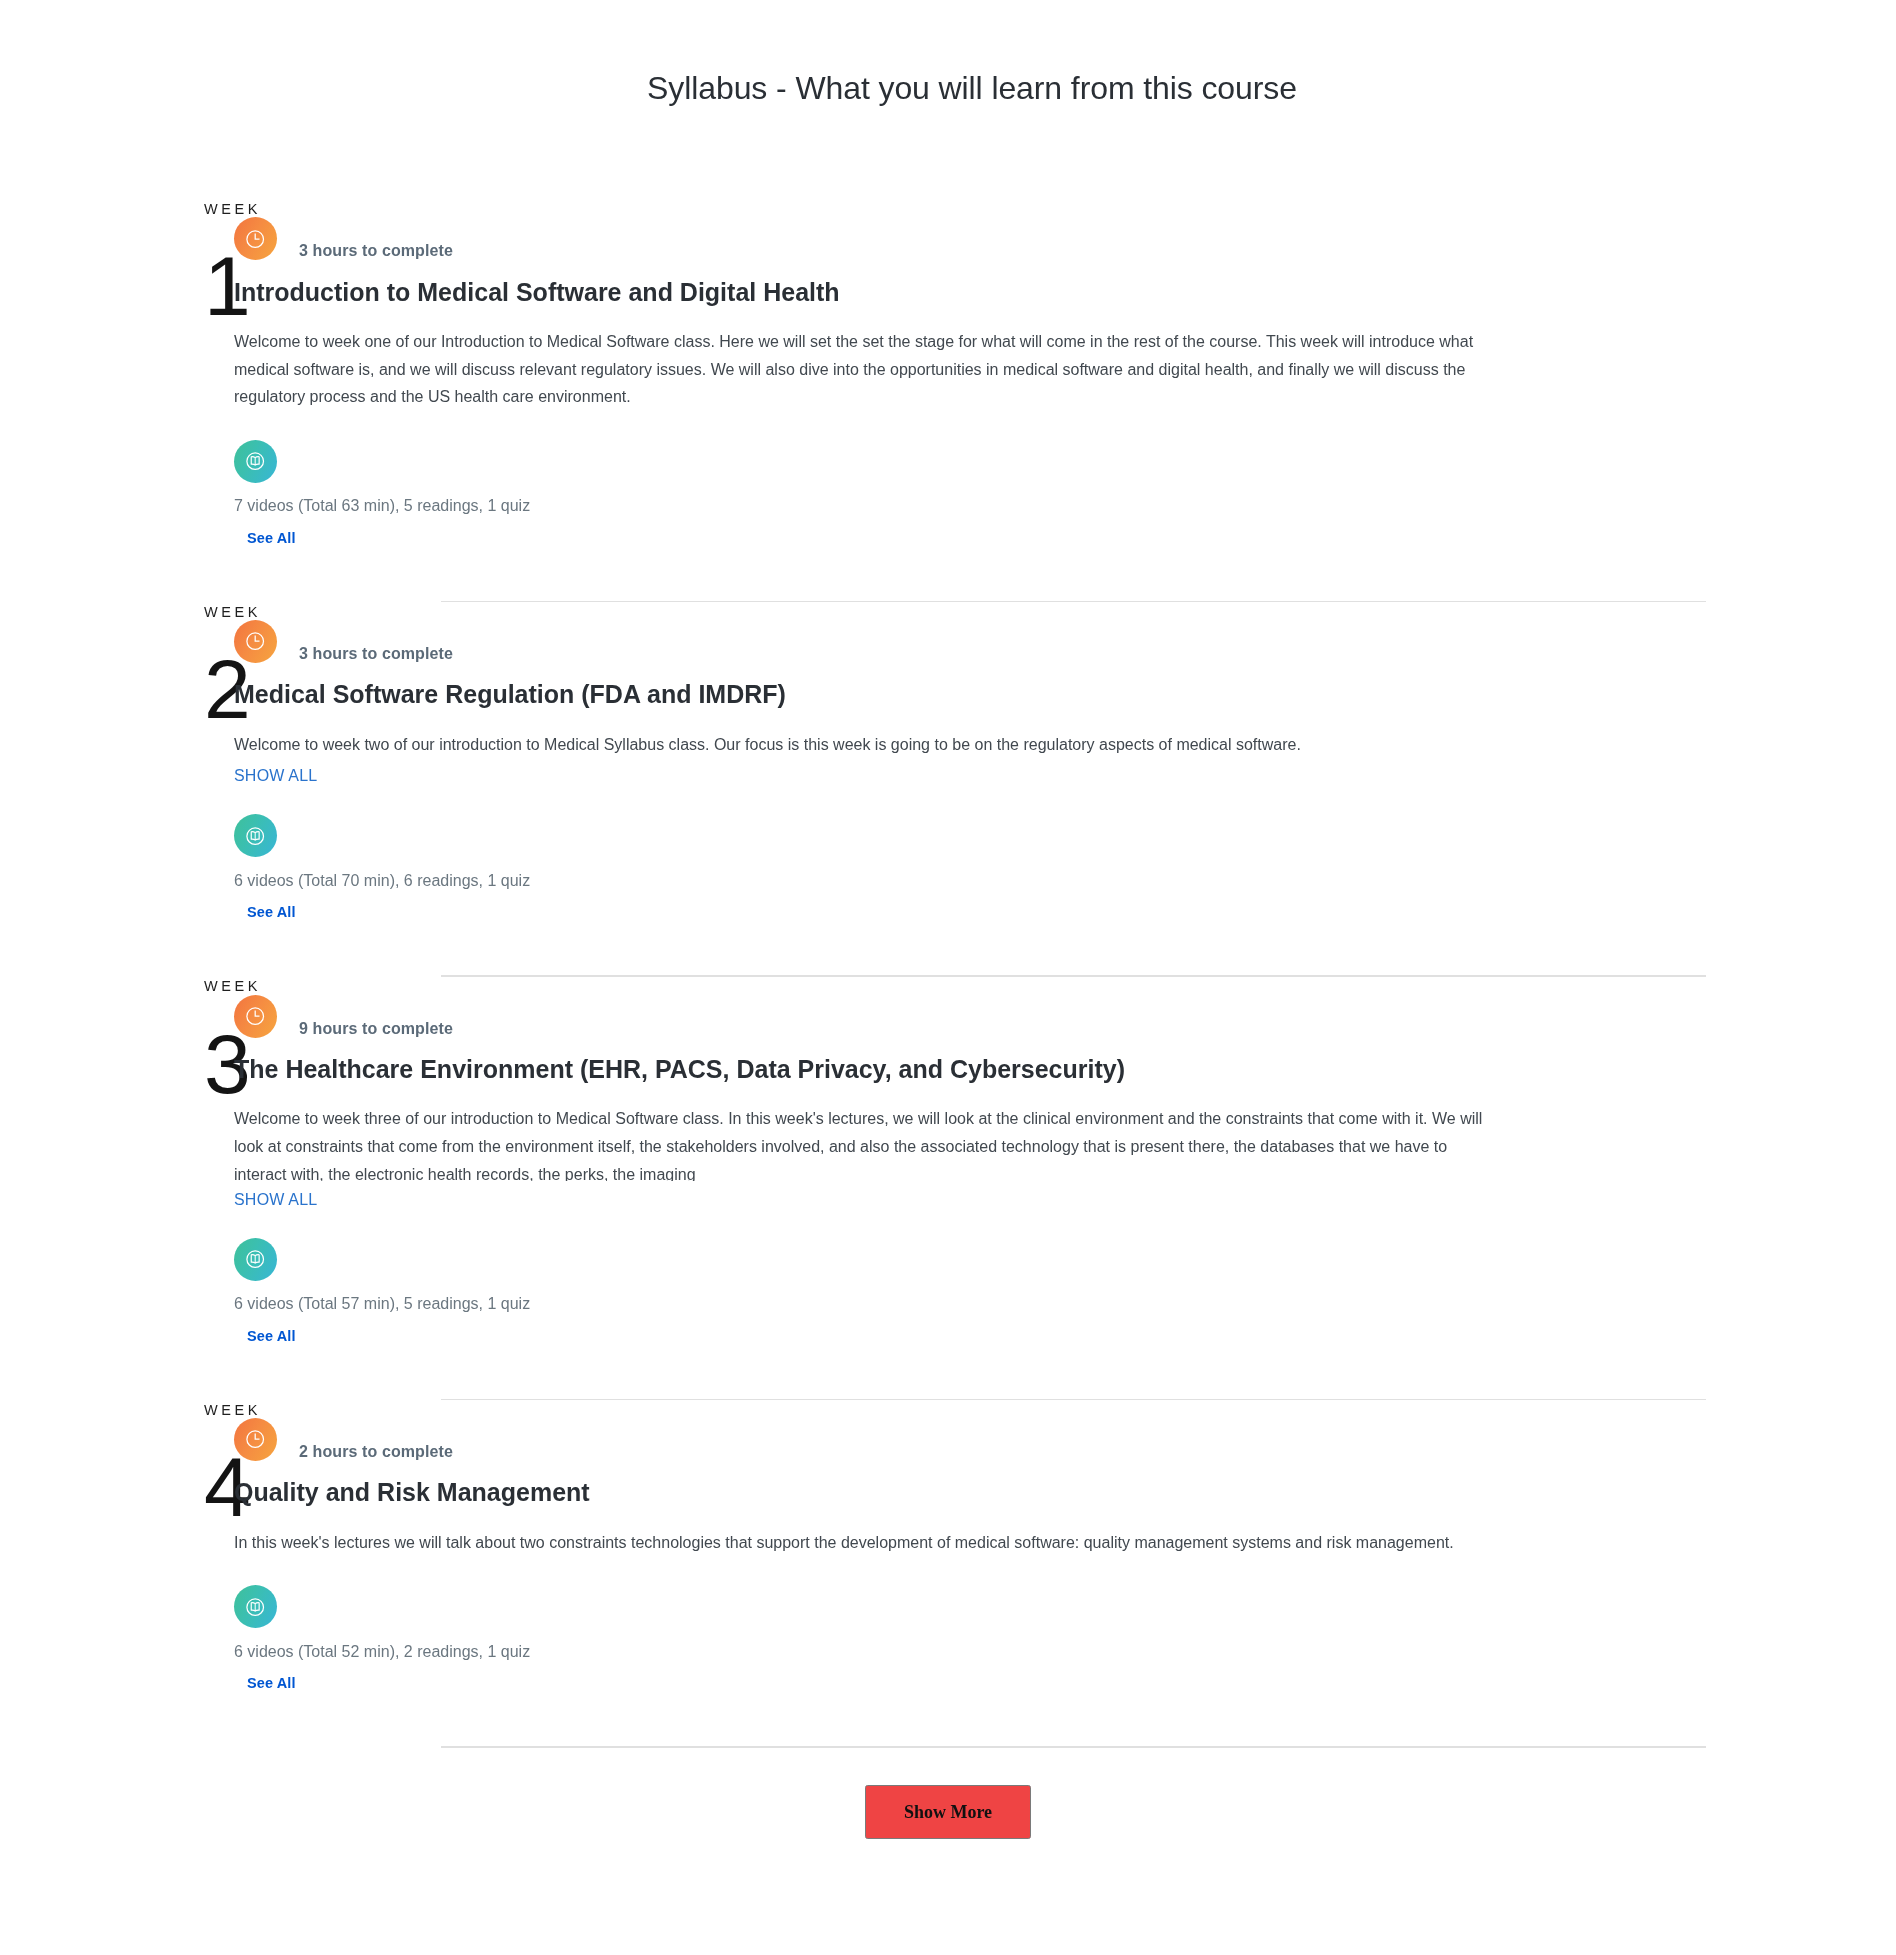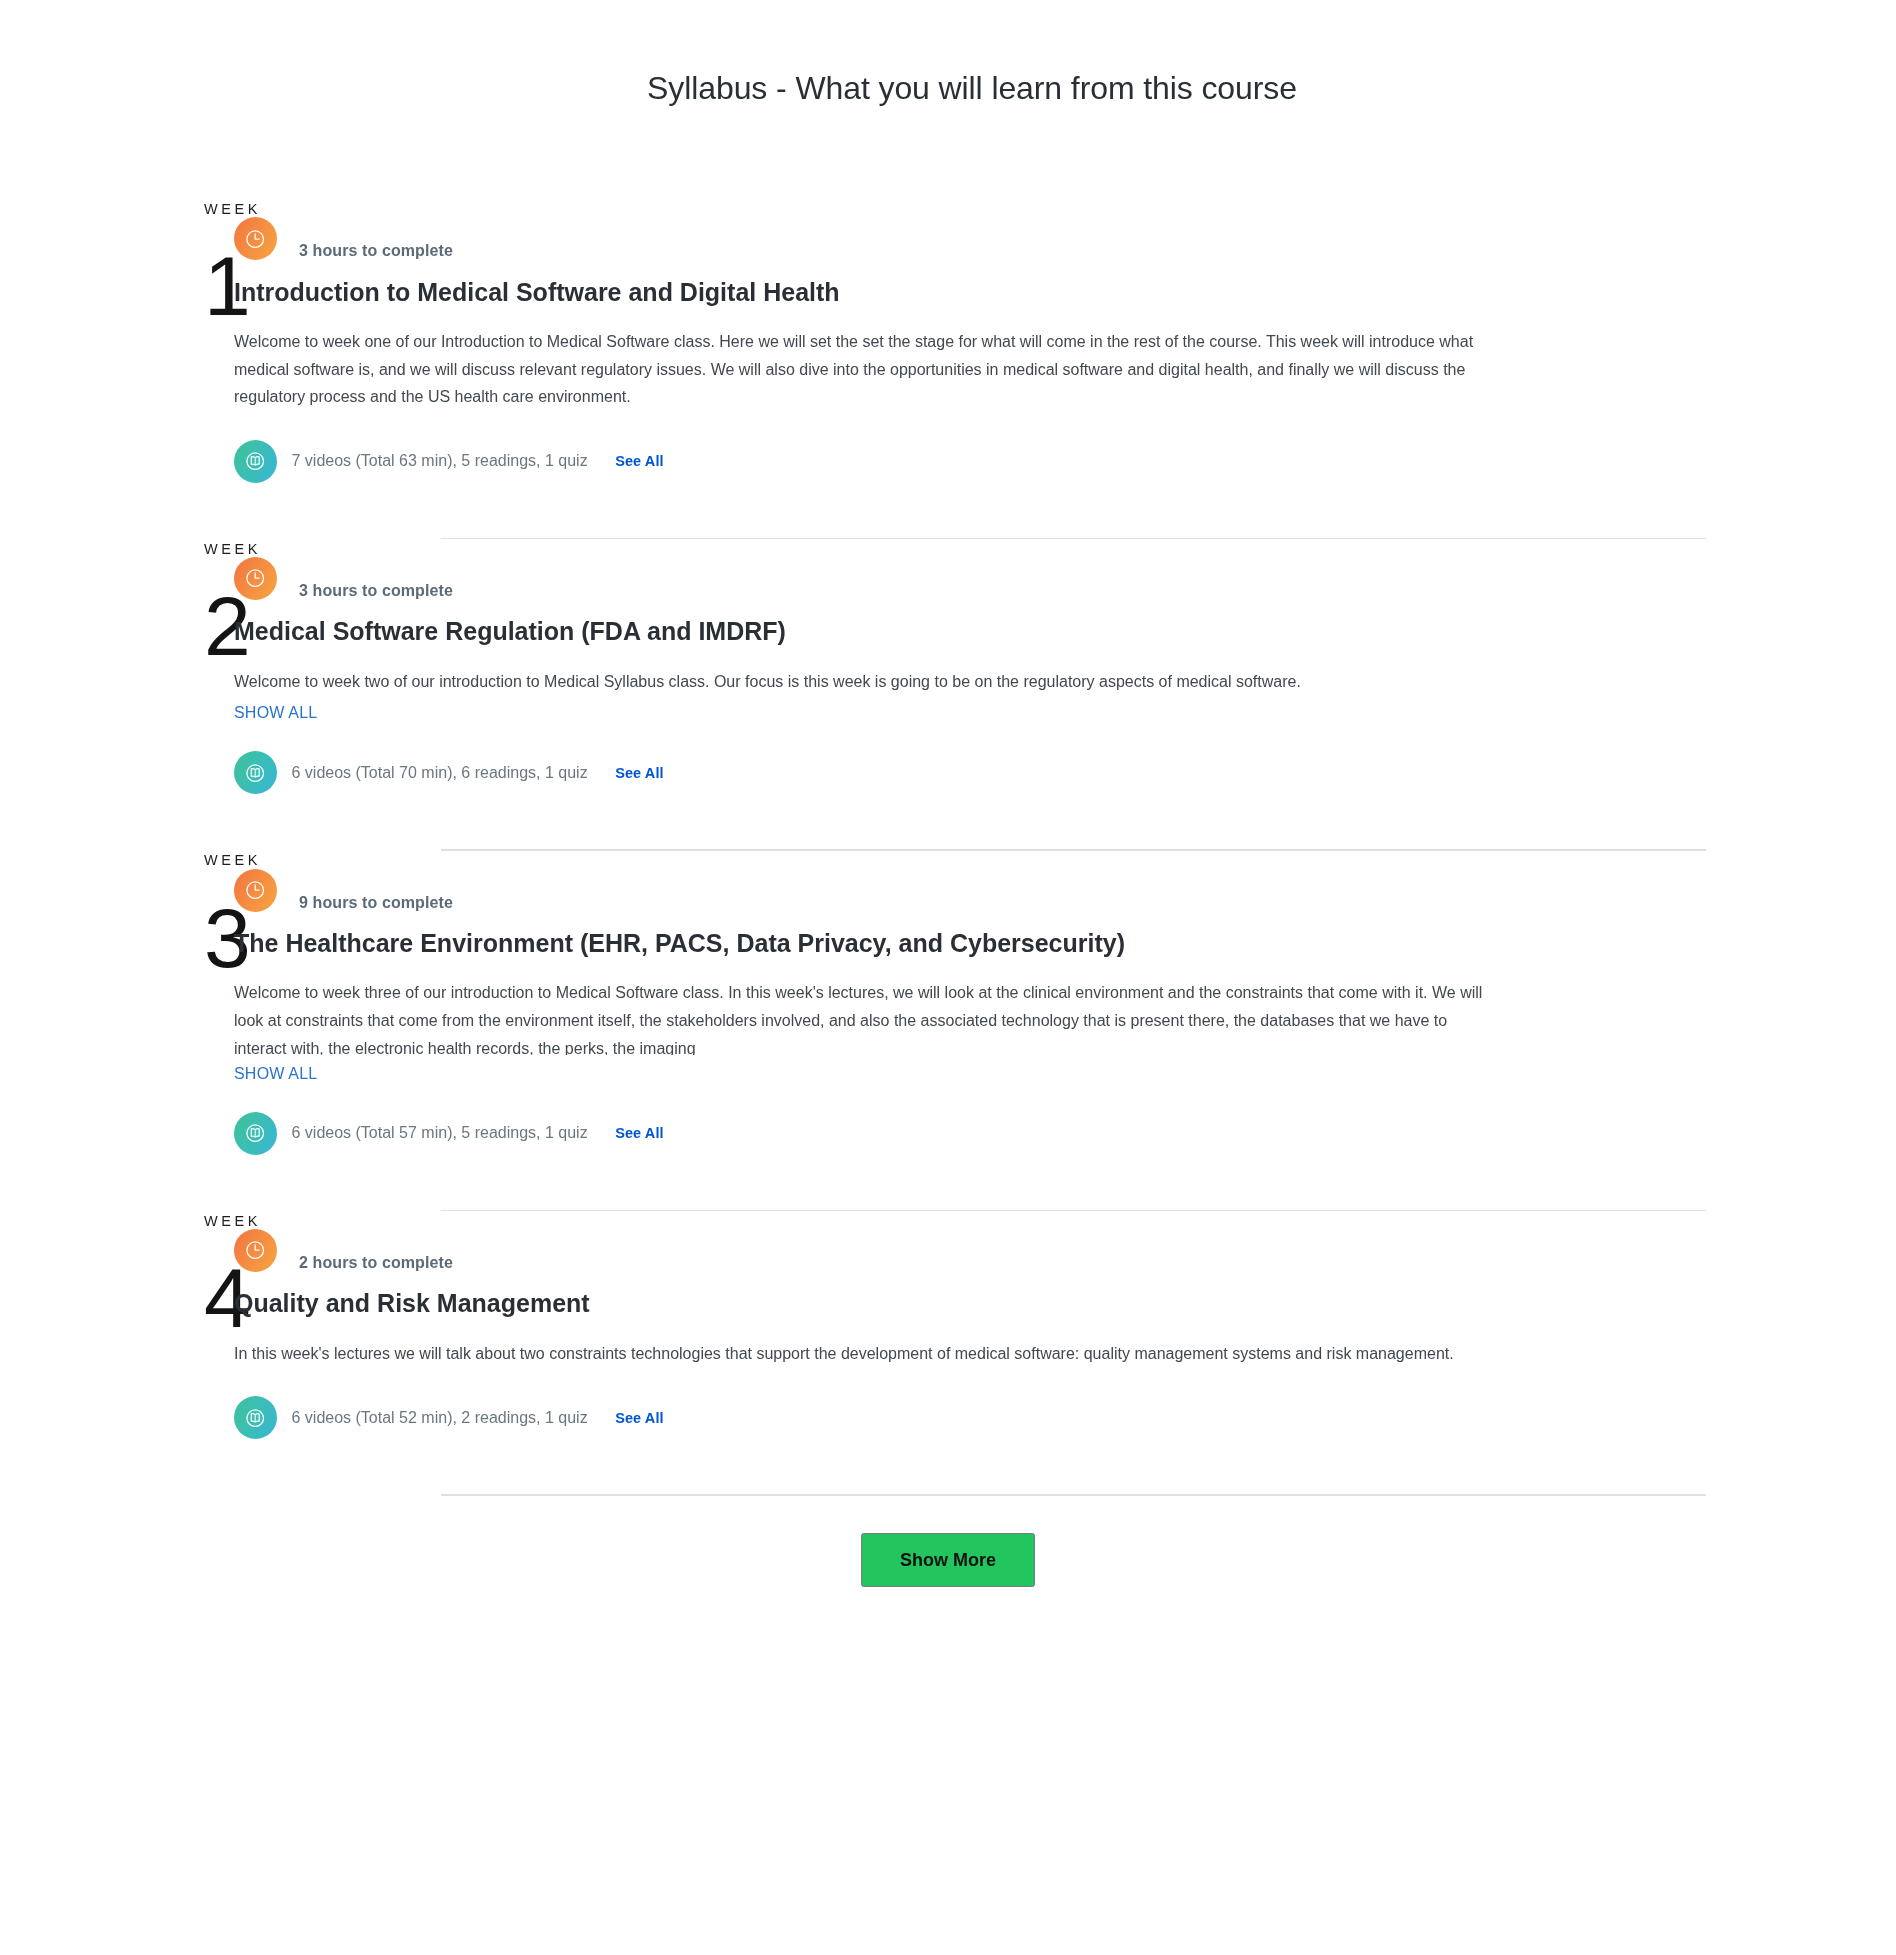--- a/index.html
+++ b/index.html
@@ -142,23 +142,23 @@
     font-size: 16px;
     color: #2a73cc;
     letter-spacing: 0.2px;
     margin-top: 9.2px;
     cursor: pointer;
   }
 
   
   .stats-row {
     display: flex;
-    align-items: center;
     gap: 14.5px;
     margin-top: 29px;
+    flex-direction: column;
   }
   .stats-text {
     font-size: 16px;
     color: #6b7780;
     font-weight: 400;
   }
   .see-all {
     font-size: 14.5px;
     font-weight: 700;
     color: #0056d2;
@@ -180,27 +180,27 @@
   .week-body-pad { padding-bottom: 55px; }
 
   
   .show-more-wrap {
     display: flex;
     justify-content: center;
     padding-top: 37px;
   }
   .show-more-btn {
     border: 1.3px solid #7a7a7a;
-    background: #22c55e;
+    background: #ef4444;
     border-radius: 2.6px;
     font-size: 18px;
     font-weight: 700;
     color: #111111;
     padding: 17px 38px;
-    font-family: Liberation Sans, sans-serif;
+    font-family: Liberation Serif, serif;
     cursor: pointer;
     line-height: 1;
   }
 </style>
 </head>
 <body>
 
 <div class="page">
 
   <h1 class="page-title">Syllabus - What you will learn from this course</h1>

